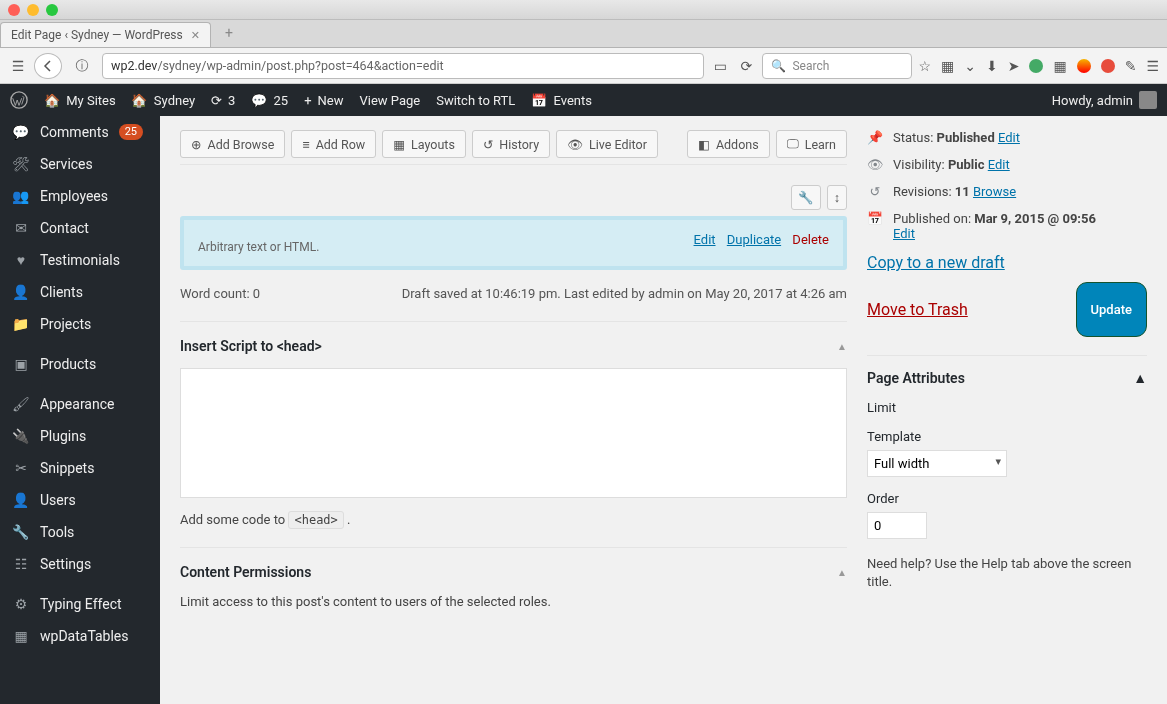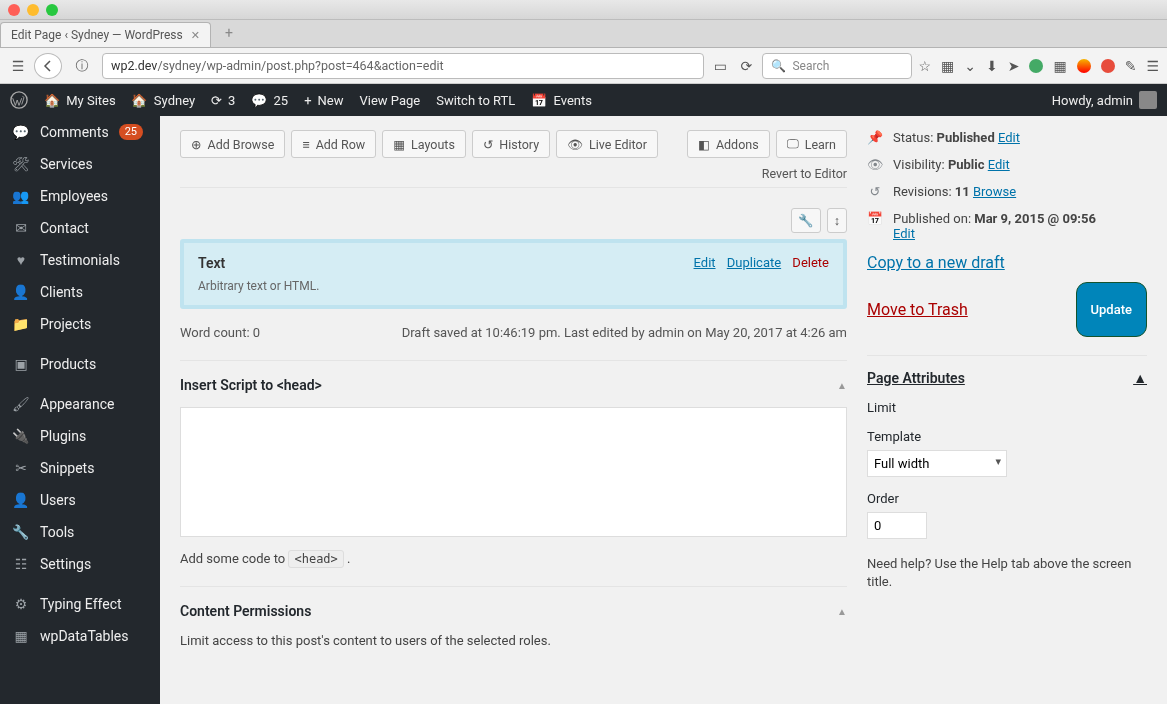--- a/index.html
+++ b/index.html
@@ -63,21 +63,21 @@
 .hint{font-size:13px;color:#444;margin-top:10px;}
 .hint code{background:#eee;padding:1px 5px;border:1px solid #ddd;border-radius:3px;font-family:Menlo,monospace;font-size:12px;}
 
 .side .row{display:flex;align-items:start;gap:10px;font-size:13px;color:#444;margin-bottom:12px;}
 .side .ic{width:16px;color:#82878c;text-align:center;}
 .side a{color:#0073aa;text-decoration:underline;}
 .side a.del{color:#a00;text-decoration:underline;}
 .side .update{background:#0085ba;border:1px solid #14532d;color:#fff;padding:19px 14px;border-radius:11px;font-size:13px;font-weight:500;}
 .side .split{display:flex;justify-content:space-between;align-items:center;margin-top:6px;}
 .sidepanel{border-top:1px solid #e4e4e4;margin-top:18px;padding-top:14px;}
-.sidepanel h3{font-size:14px;font-weight:600;color:#23282d;display:flex;justify-content:space-between;text-decoration:underline;}
+.sidepanel h3{font-size:14px;font-weight:600;color:#23282d;display:flex;justify-content:space-between;}
 .sidepanel label{font-size:13px;color:#23282d;display:block;margin-top:14px;margin-bottom:6px;}
 .sidepanel select, .sidepanel input{border:1px solid #ddd;background:#fff;font-size:13px;padding:5px 6px;width:100%;}
 .sidepanel select{appearance:none;}
 .sidepanel .selwrap{position:relative;display:inline-block;}
 .sidepanel .selwrap::after{content:"▾";position:absolute;right:6px;top:5px;color:#555;font-size:11px;pointer-events:none;}
 .sidepanel .selwrap select{padding-right:20px;}
 .sidepanel .help{font-size:13px;color:#444;margin-top:16px;line-height:1.4;}
 
 svg{display:block;}
 </style>
@@ -257,40 +257,38 @@
         <div style="flex:1"></div>
         <div class="btn">
             <span>◧</span>
             <span>Addons</span>
           </div>
         <div class="btn">
             <span>🖵</span>
             <span>Learn</span>
           </div>
       </div>
-      <span class="revert">Revert to Editor</span>
 
       <div style="border-top:1px solid #e4e4e4;margin-top:6px;"></div>
 
       <div class="ctrls">
         <div class="btn">
             <span>🔧</span>
           </div>
         <div class="btn">
             <span>↕</span>
           </div>
       </div>
 
       <div class="widget">
         <div class="actions">
           <a class="link">Edit</a>
           <a class="link">Duplicate</a>
           <a class="del">Delete</a>
         </div>
-        <div class="title">Text</div>
         <div class="sub">Arbitrary text or HTML.</div>
       </div>
 
       <div class="status">
         <span>Word count: 0</span>
         <span>Draft saved at 10:46:19 pm. Last edited by admin on May 20, 2017 at 4:26 am</span>
       </div>
 
       <div class="panel-title">
         <span>Insert Script to &lt;head&gt;</span>

